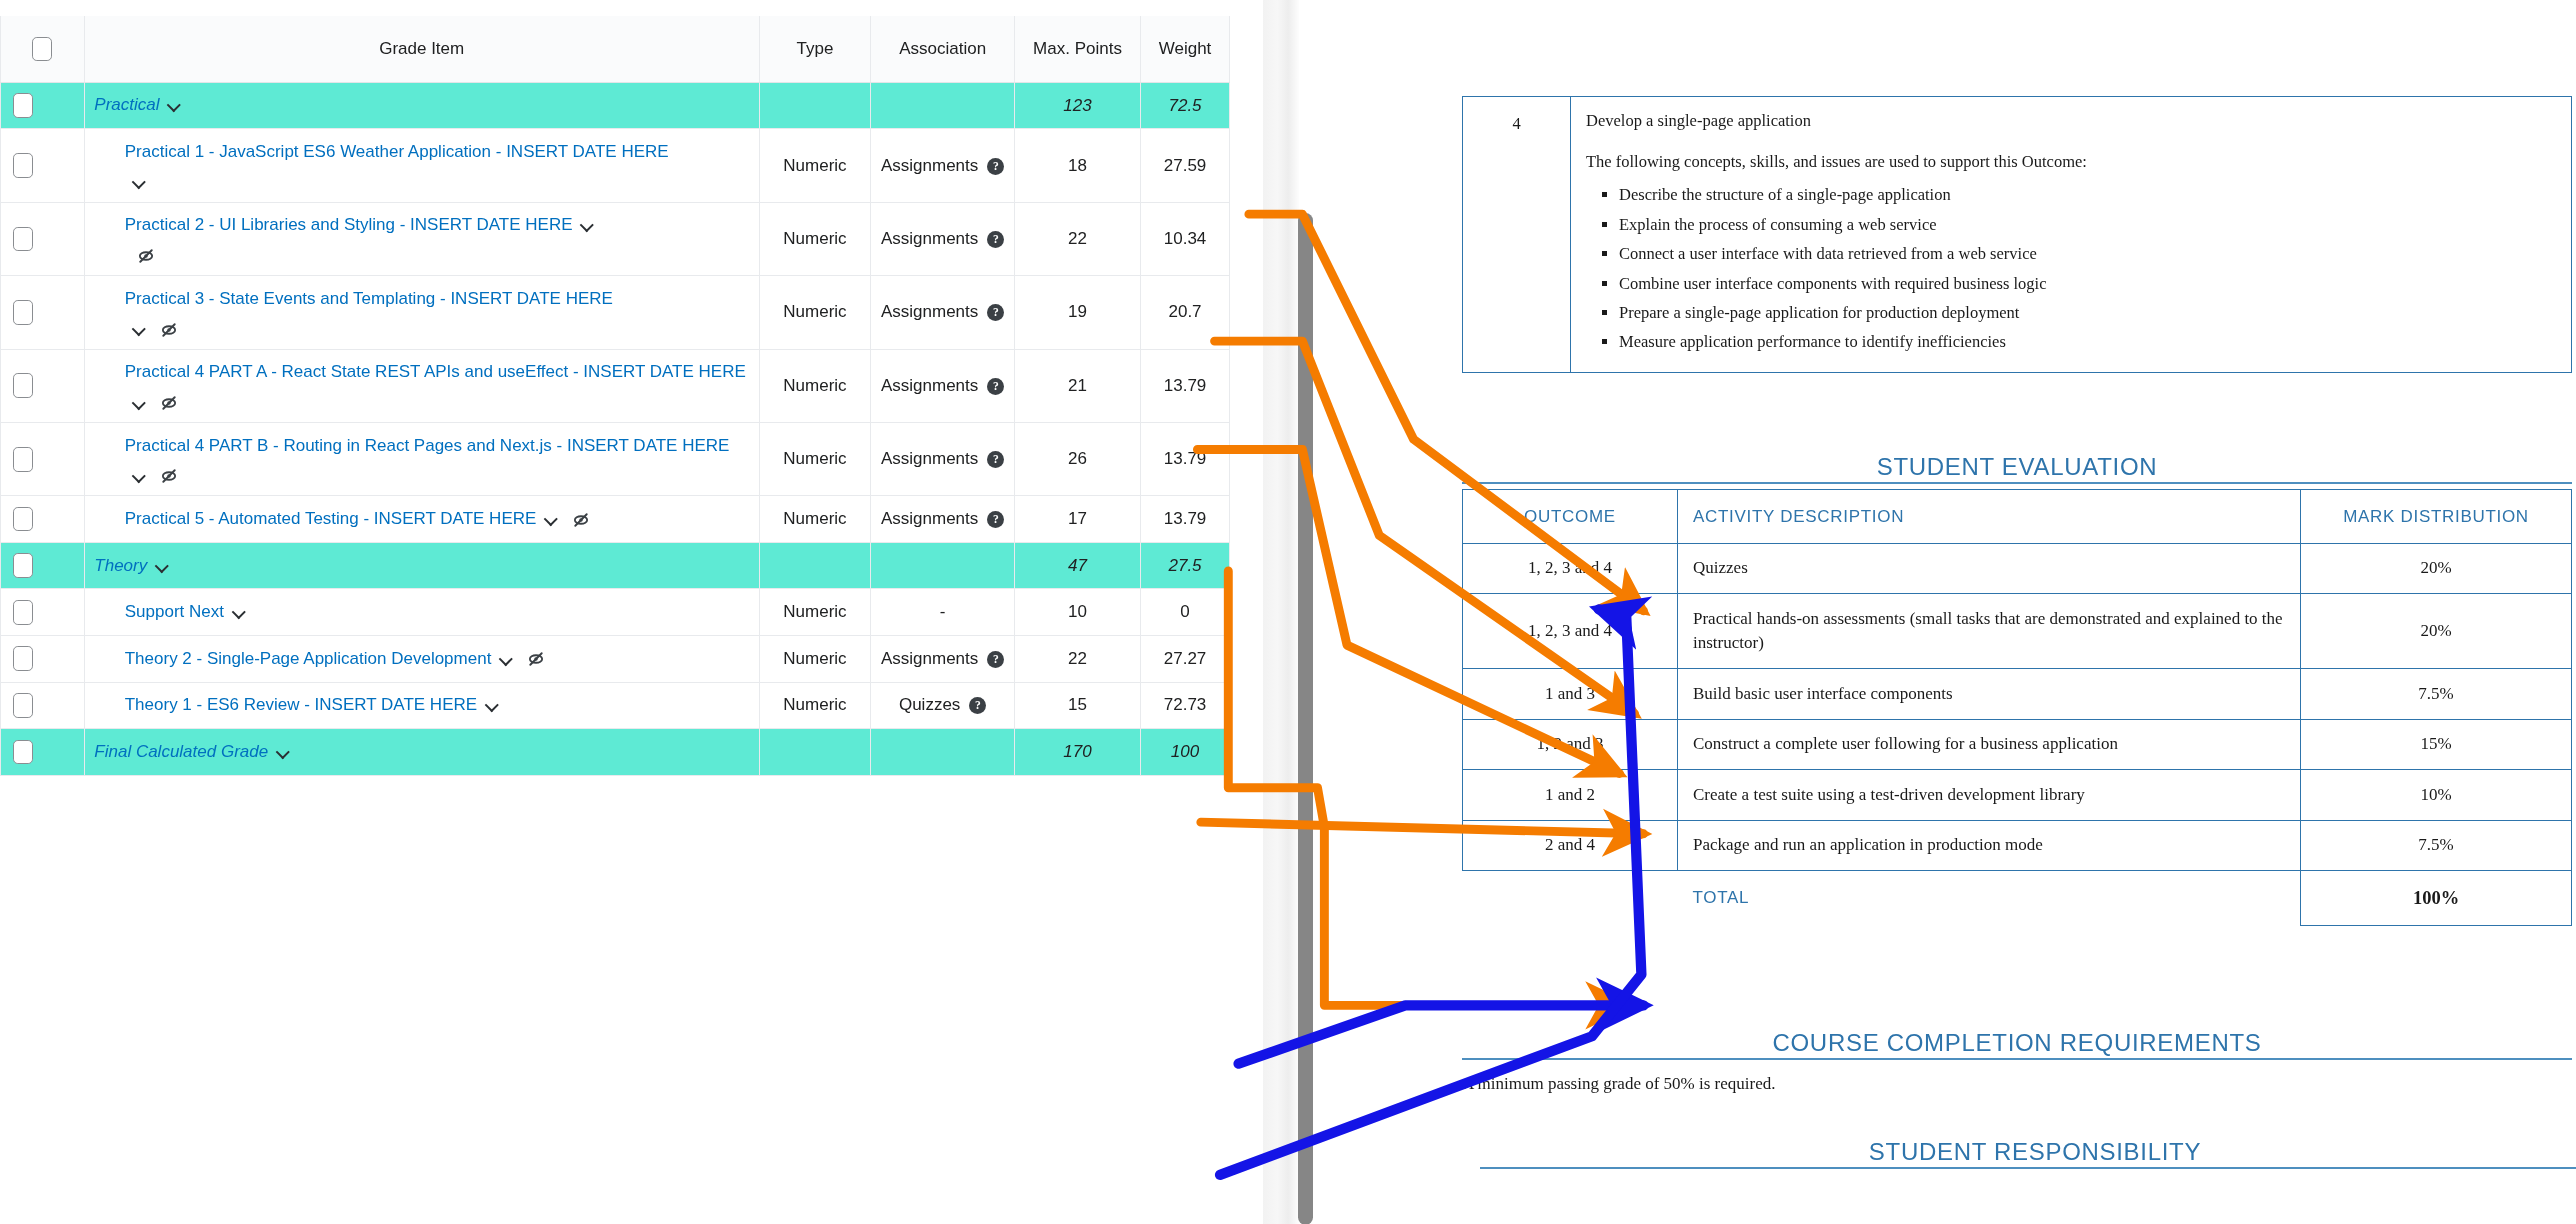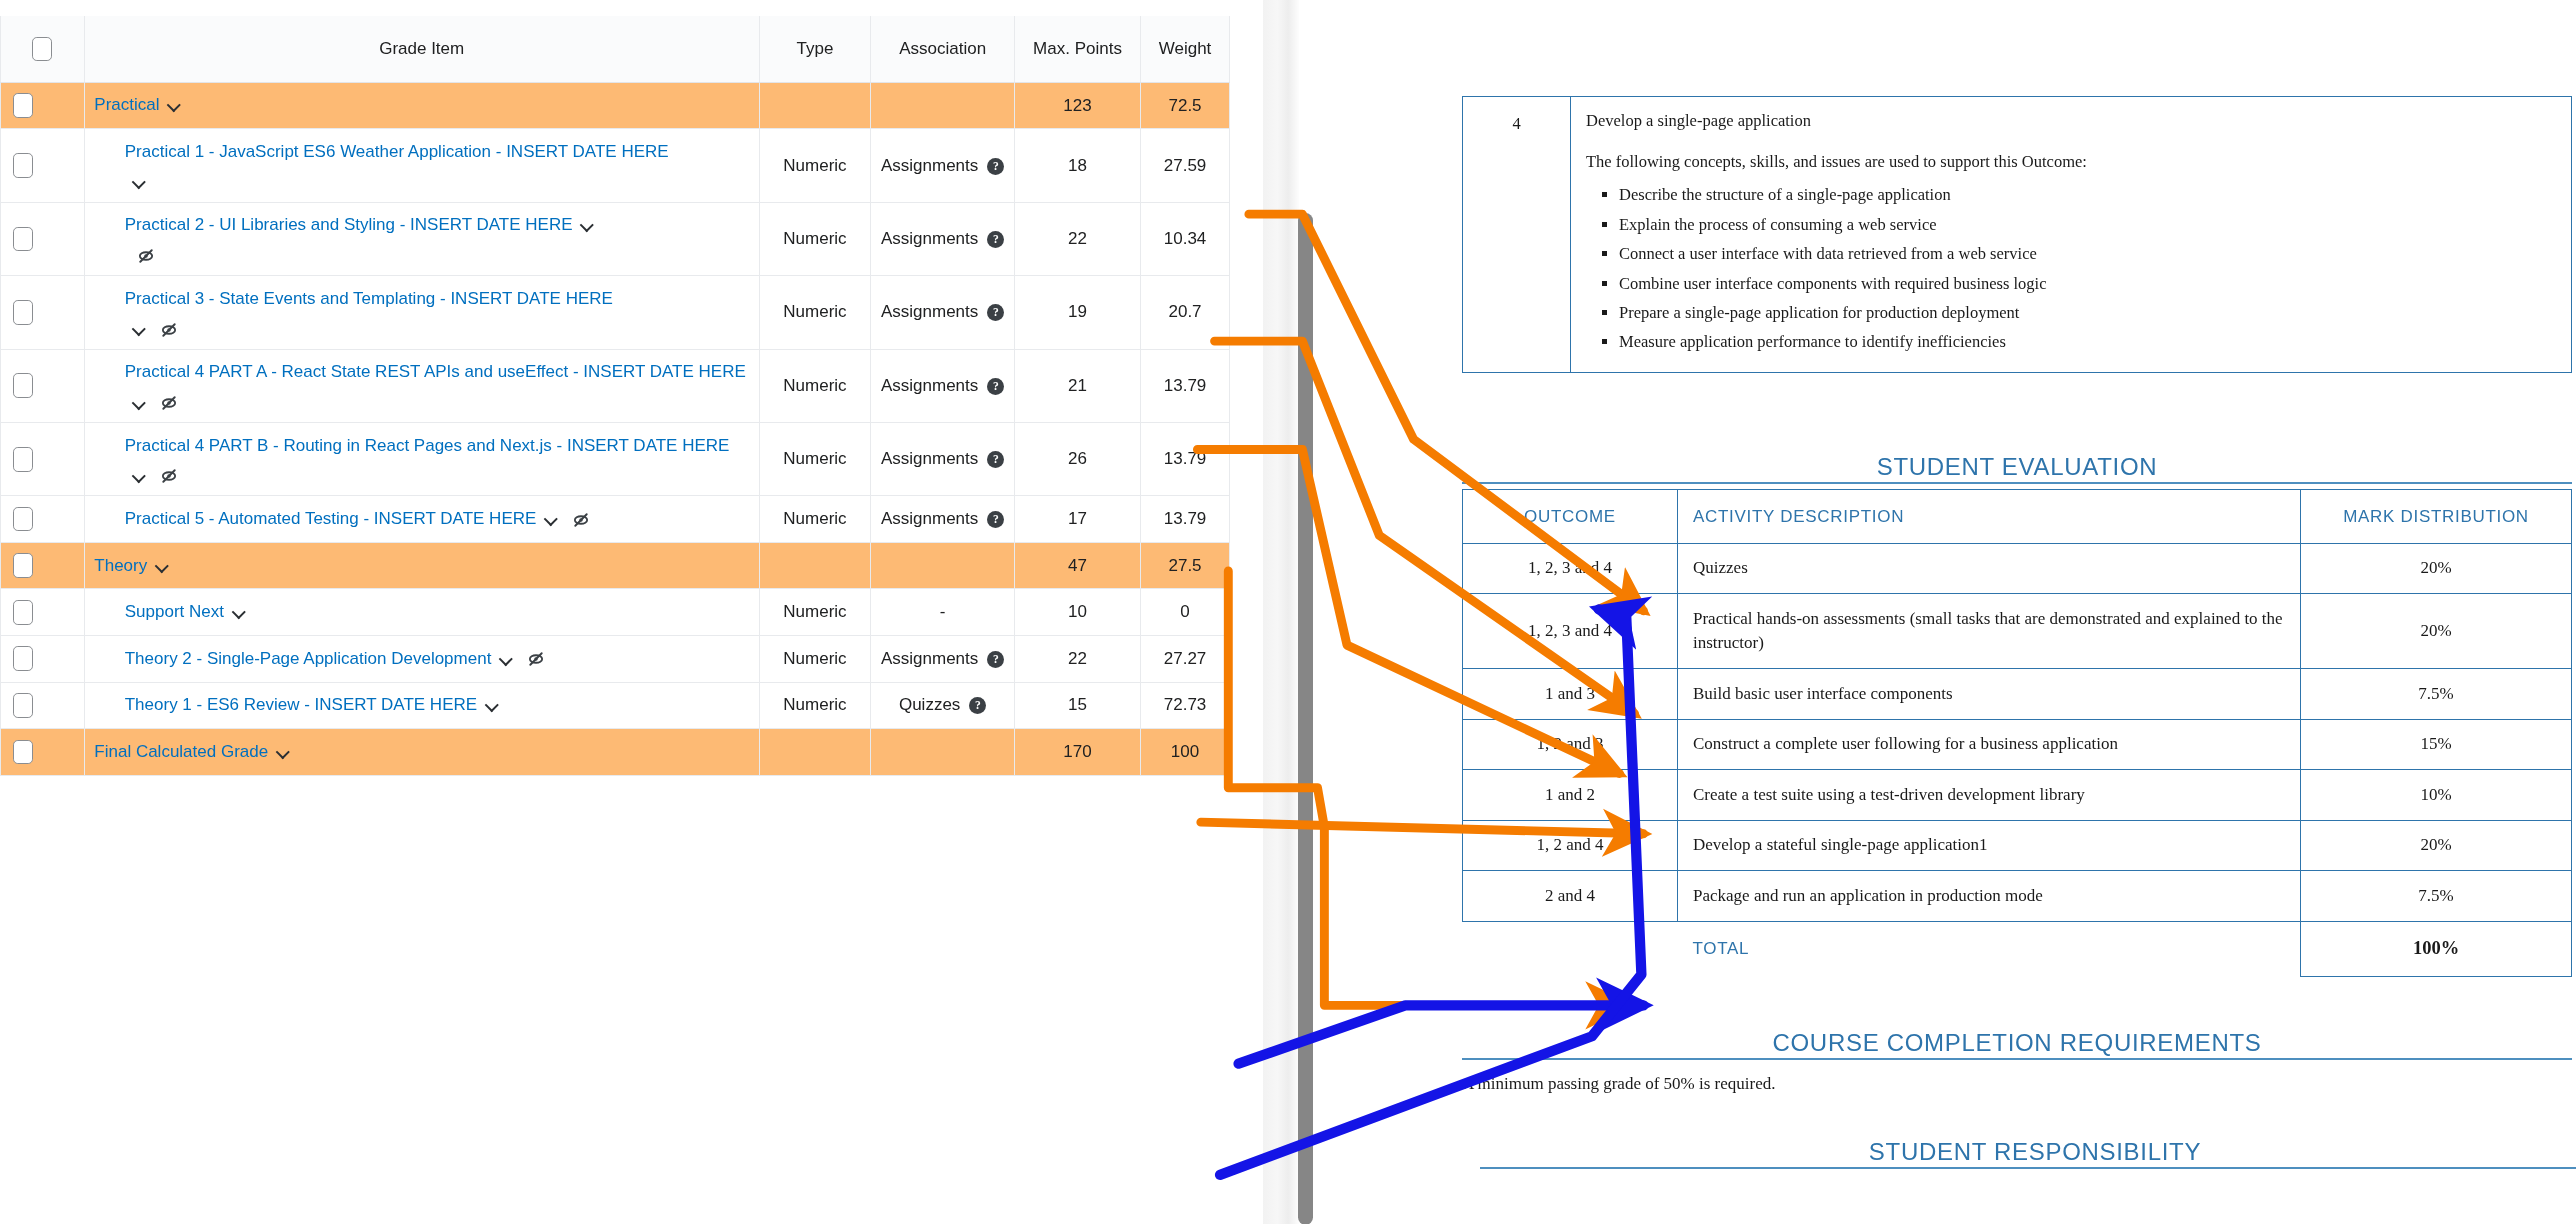--- a/index.html
+++ b/index.html
@@ -34,21 +34,21 @@
   }
   table.grades th.first-th{border-left:0.7px solid #e8eaed;}
   table.grades td{
     border-bottom:0.7px solid #e8eaed;border-right:0.7px solid #e8eaed;
     padding:9.6px 6.9px;vertical-align:middle;text-align:center;
     font-size:17px;color:#202122;
   }
   table.grades td.chk{border-left:0.7px solid #e8eaed;border-right:0.7px solid #e8eaed;
      padding-left:12.4px;text-align:left;}
   table.grades td.item{text-align:left;}
-  tr.cat > td{background:#fdba74;}
+  tr.cat > td{background:#5eead4;font-style:italic;}
   tr.cat td.item{padding-left:9.6px;}
   tr.lvl1 td.item{padding-left:40px;}
 
   .cbox{
     width:18px;height:22.6px;border:1px solid #8a8d91;border-radius:4.8px;
     background:#ffffff;display:inline-block;vertical-align:middle;
   }
   .glink{color:#006fbf;text-decoration:none;line-height:1.55;}
   .gcat{color:#006fbf;}
   .chev{
@@ -348,25 +348,20 @@
         <td class="c1">1, 2 and 3</td>
         <td>Construct a complete user following for a business application</td>
         <td class="c3">15%</td>
       </tr>
       <tr>
         <td class="c1">1 and 2</td>
         <td>Create a test suite using a test-driven development library</td>
         <td class="c3">10%</td>
       </tr>
       <tr>
-        <td class="c1">1, 2 and 4</td>
-        <td>Develop a stateful single-page application1</td>
-        <td class="c3">20%</td>
-      </tr>
-      <tr>
         <td class="c1">2 and 4</td>
         <td>Package and run an application in production mode</td>
         <td class="c3">7.5%</td>
       </tr>
     </tbody>
   <tfoot>
     <tr class="total-row">
       <td></td>
       <td class="lbl">TOTAL</td>
       <td class="val">100%</td>

